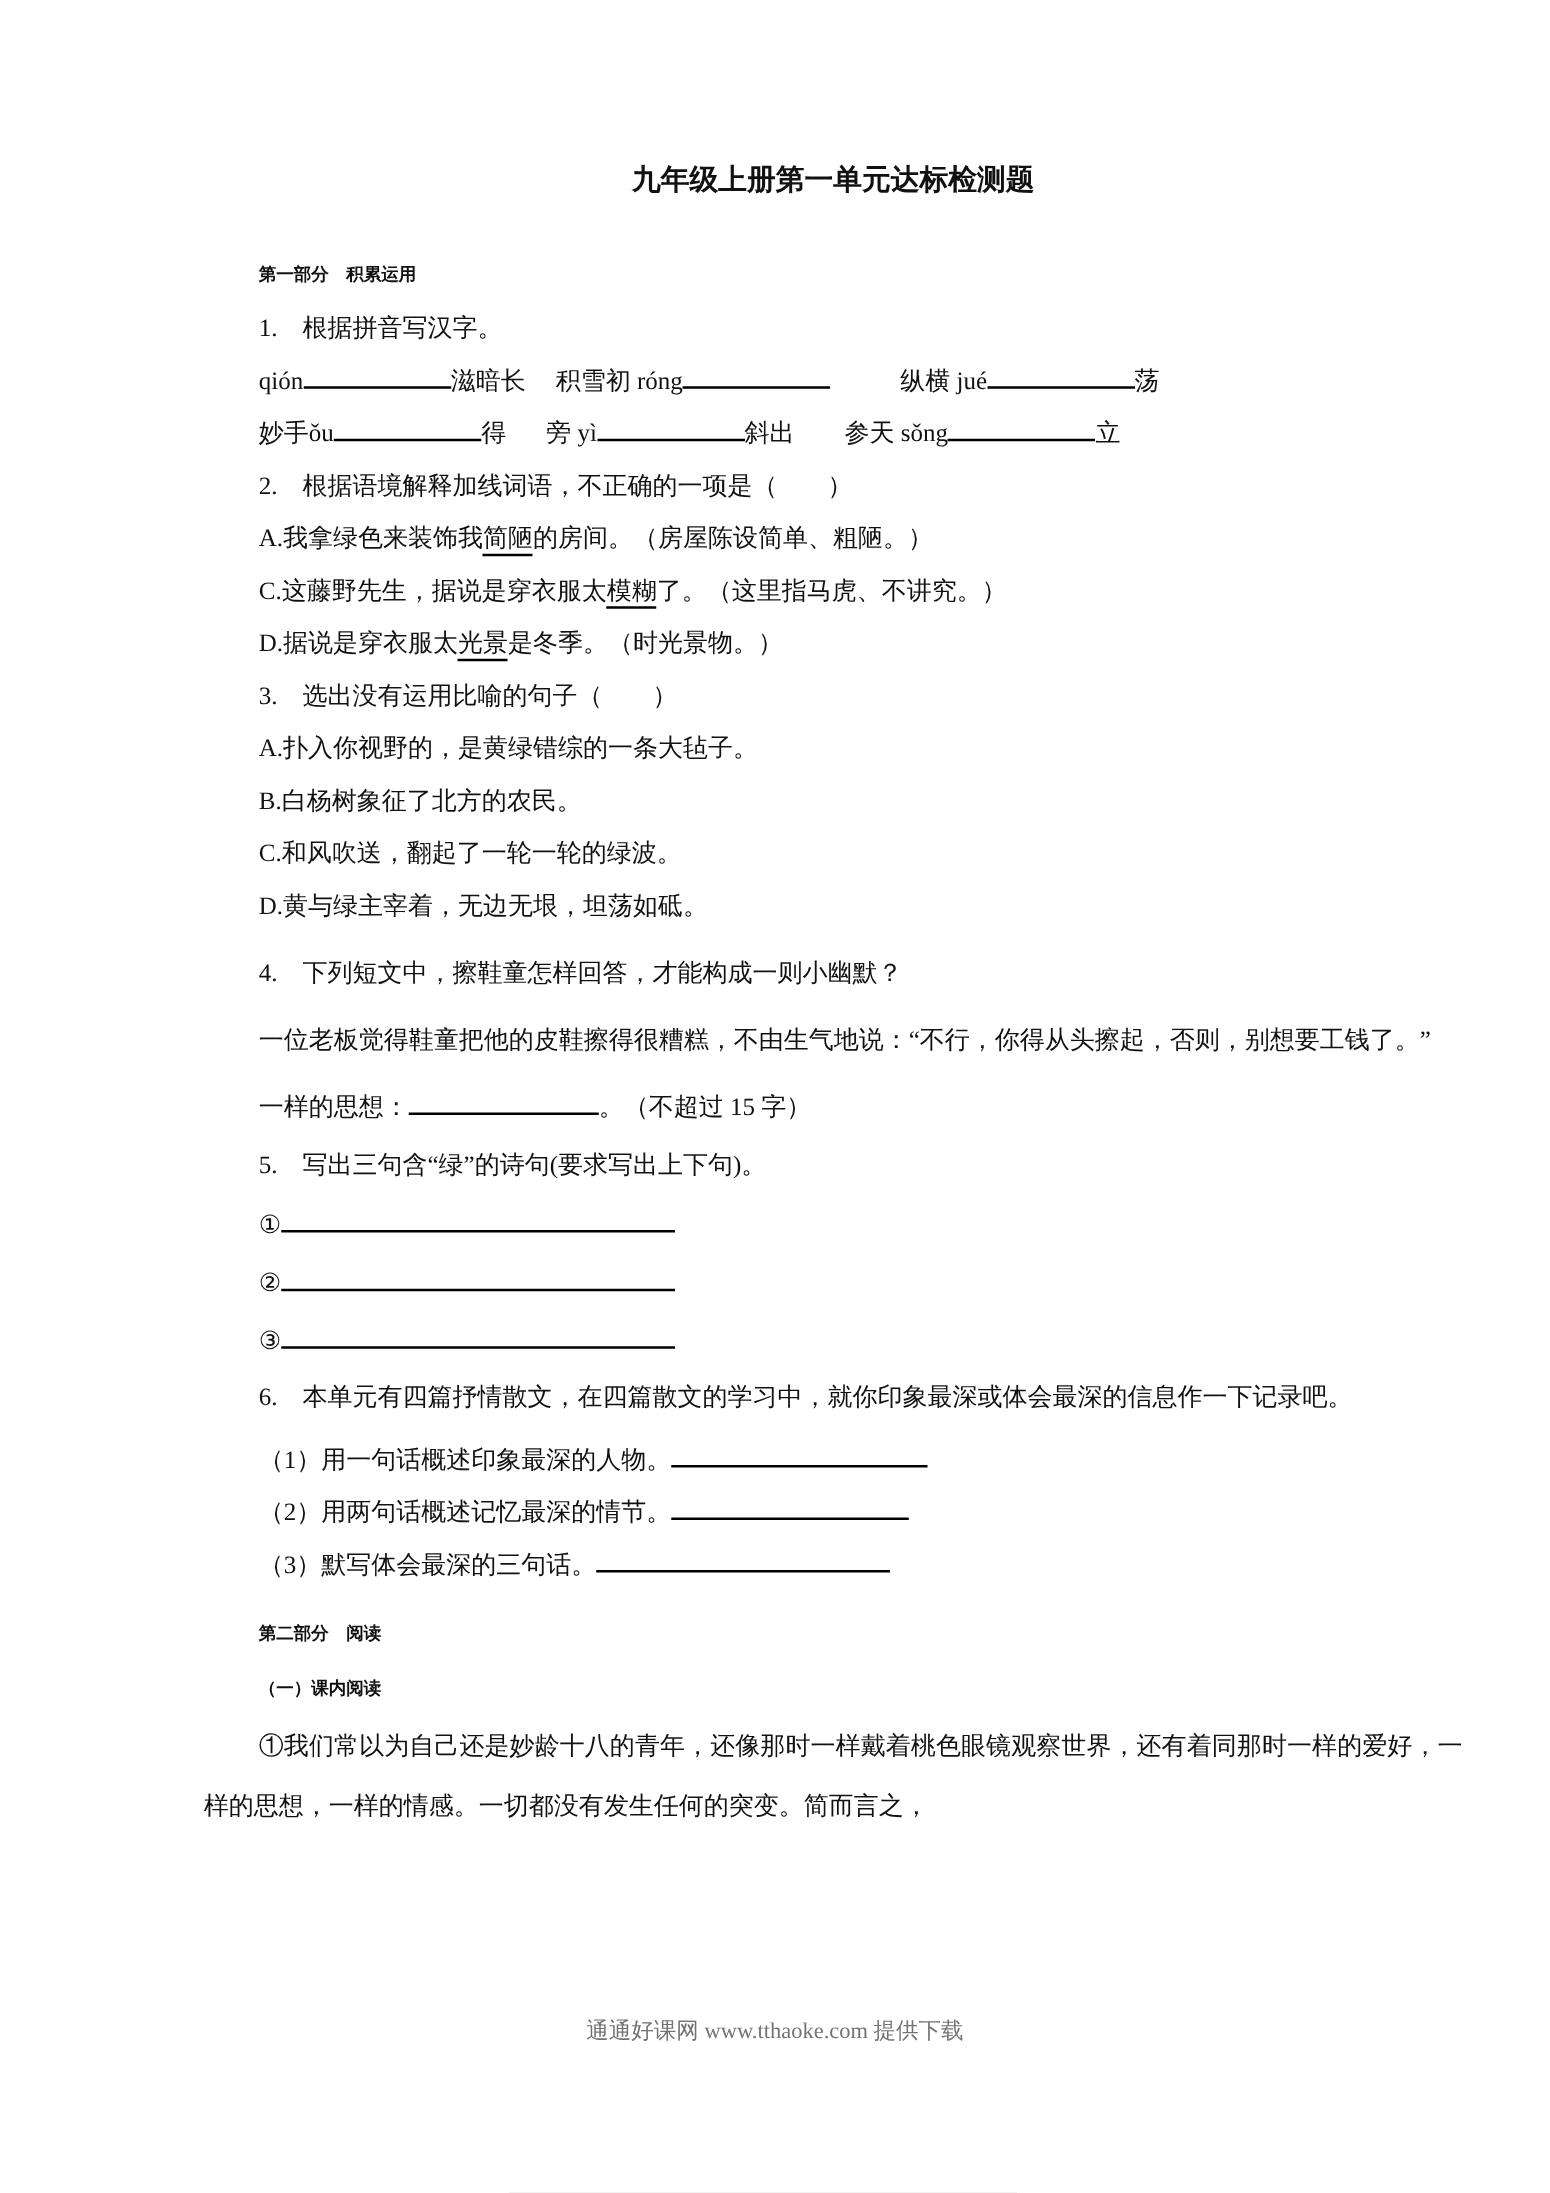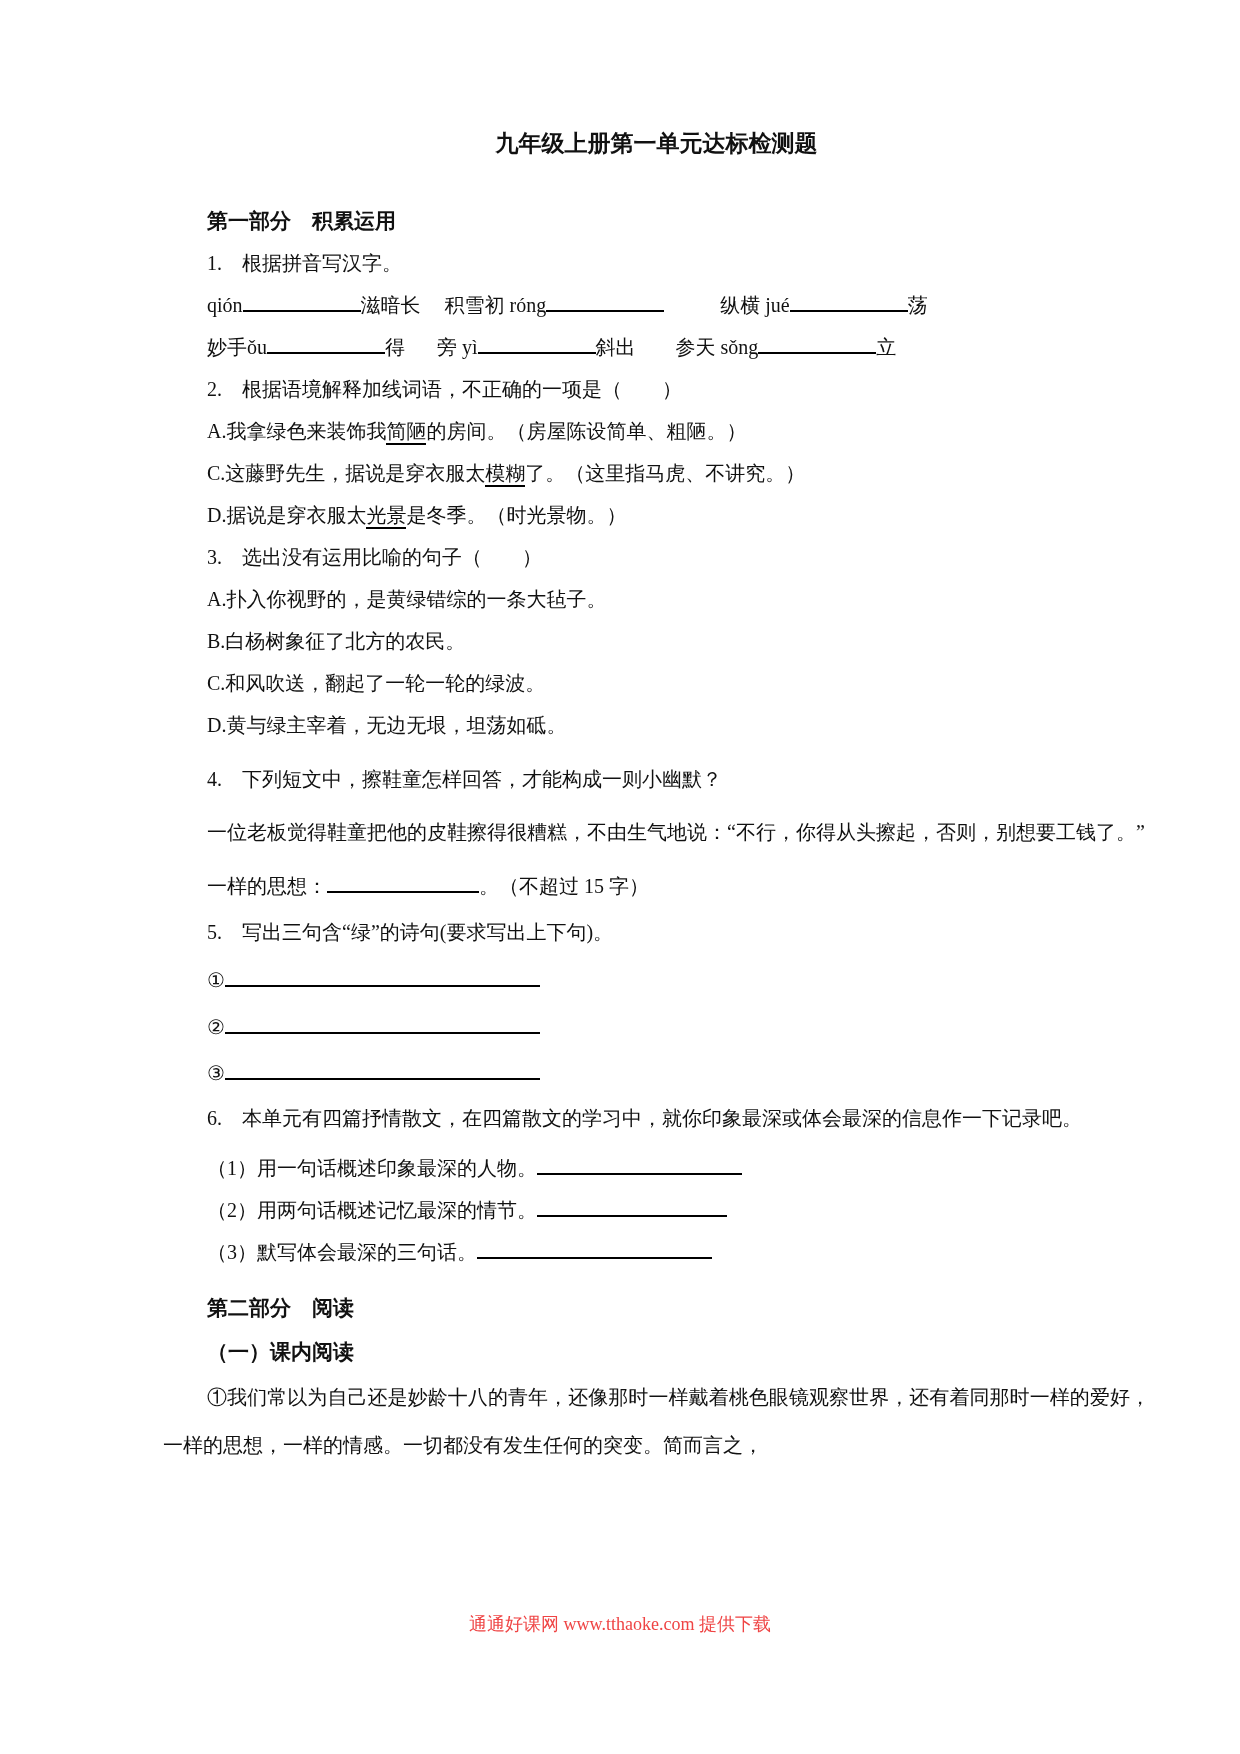--- a/index.html
+++ b/index.html
@@ -7,32 +7,32 @@
   body { font-family: "Liberation Serif", "DejaVu Serif", serif; color: #111; }
   .page {
     position: relative;
     width: 1240px;
     height: 1754px;
     margin: 0 auto;
     background: #ffffff;
     overflow: hidden;
   }
   .content {
-    padding: 128px 90px 0 163px;
+    padding: 128px 70px 0 163px;
     font-size: 20px;
   }
   .doc-title {
     text-align: center;
     font-weight: bold;
     font-size: 23px;
     line-height: 32px;
   }
   .sect-heading {
     font-weight: bold;
-    font-size: 21px;
+    font-size: 14px;
     line-height: 42px;
     text-indent: 44px;
   }
   .line { line-height: 42px; text-indent: 44px; white-space: nowrap; }
   .para { line-height: 49px; text-align: justify; text-indent: 44px; }
   .para6 { line-height: 45px; text-align: justify; text-indent: 44px; }
   .para-read { line-height: 48px; text-align: justify; text-indent: 44px; }
   .mt40 { margin-top: 40px; }
   .mt14 { margin-top: 14px; }
   .mt12 { margin-top: 12px; }
@@ -64,21 +64,21 @@
   .sp24 { display: inline-block; width: 24px; }
   .sp32 { display: inline-block; width: 32px; }
   .sp40 { display: inline-block; width: 40px; }
   .sp56 { display: inline-block; width: 56px; }
   .footer {
     position: absolute;
     left: 0; right: 0;
     top: 1612px;
     text-align: center;
     font-size: 18px;
-    color: #ef4444;
+    color: #737373;
   }
 </style>
 </head>
 <body>
 
 <div class="page">
   <div class="content">
 
     <div class="doc-title">九年级上册第一单元达标检测题</div>
 

